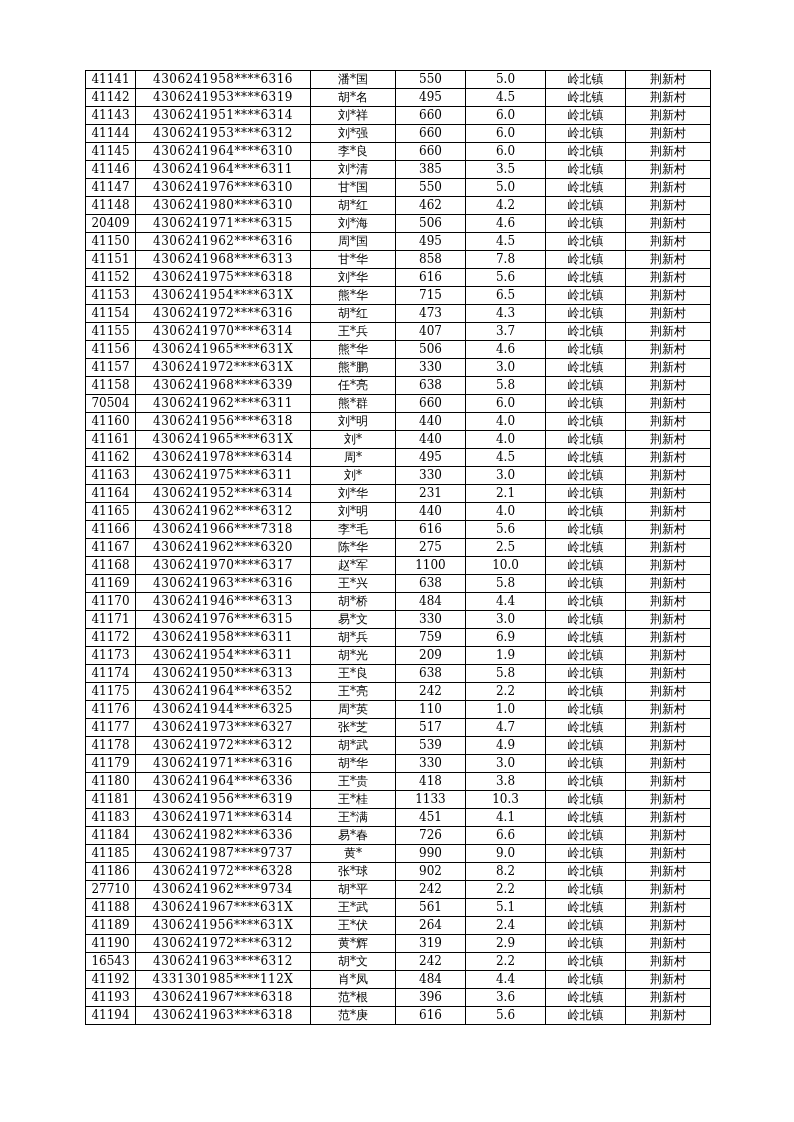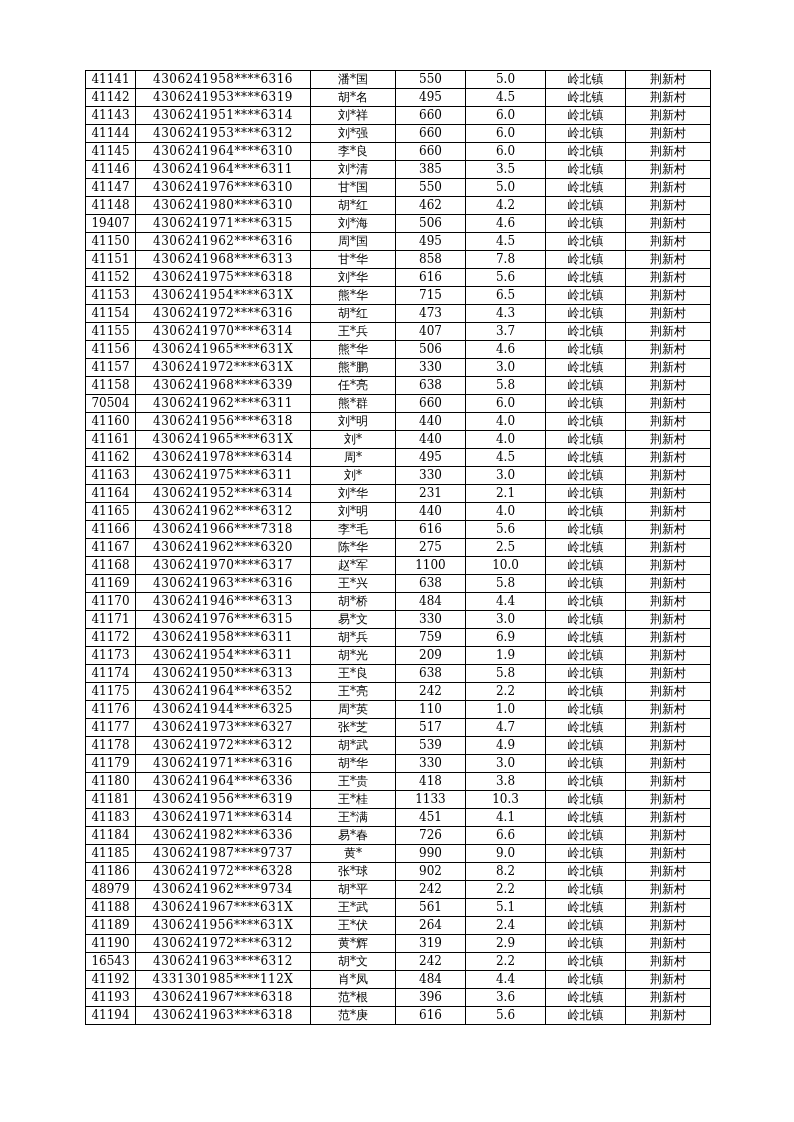--- a/index.html
+++ b/index.html
@@ -130,21 +130,21 @@
         <tr>
           <td class="col-seq">41148</td>
           <td class="col-id">4306241980****6310</td>
           <td class="col-name">胡*红</td>
           <td class="col-amount">462</td>
           <td class="col-points">4.2</td>
           <td class="col-town">岭北镇</td>
           <td class="col-village">荆新村</td>
         </tr>
         <tr>
-          <td class="col-seq">19407</td>
+          <td class="col-seq">20409</td>
           <td class="col-id">4306241971****6315</td>
           <td class="col-name">刘*海</td>
           <td class="col-amount">506</td>
           <td class="col-points">4.6</td>
           <td class="col-town">岭北镇</td>
           <td class="col-village">荆新村</td>
         </tr>
         <tr>
           <td class="col-seq">41150</td>
           <td class="col-id">4306241962****6316</td>
@@ -463,21 +463,21 @@
         <tr>
           <td class="col-seq">41186</td>
           <td class="col-id">4306241972****6328</td>
           <td class="col-name">张*球</td>
           <td class="col-amount">902</td>
           <td class="col-points">8.2</td>
           <td class="col-town">岭北镇</td>
           <td class="col-village">荆新村</td>
         </tr>
         <tr>
-          <td class="col-seq">48979</td>
+          <td class="col-seq">27710</td>
           <td class="col-id">4306241962****9734</td>
           <td class="col-name">胡*平</td>
           <td class="col-amount">242</td>
           <td class="col-points">2.2</td>
           <td class="col-town">岭北镇</td>
           <td class="col-village">荆新村</td>
         </tr>
         <tr>
           <td class="col-seq">41188</td>
           <td class="col-id">4306241967****631X</td>

